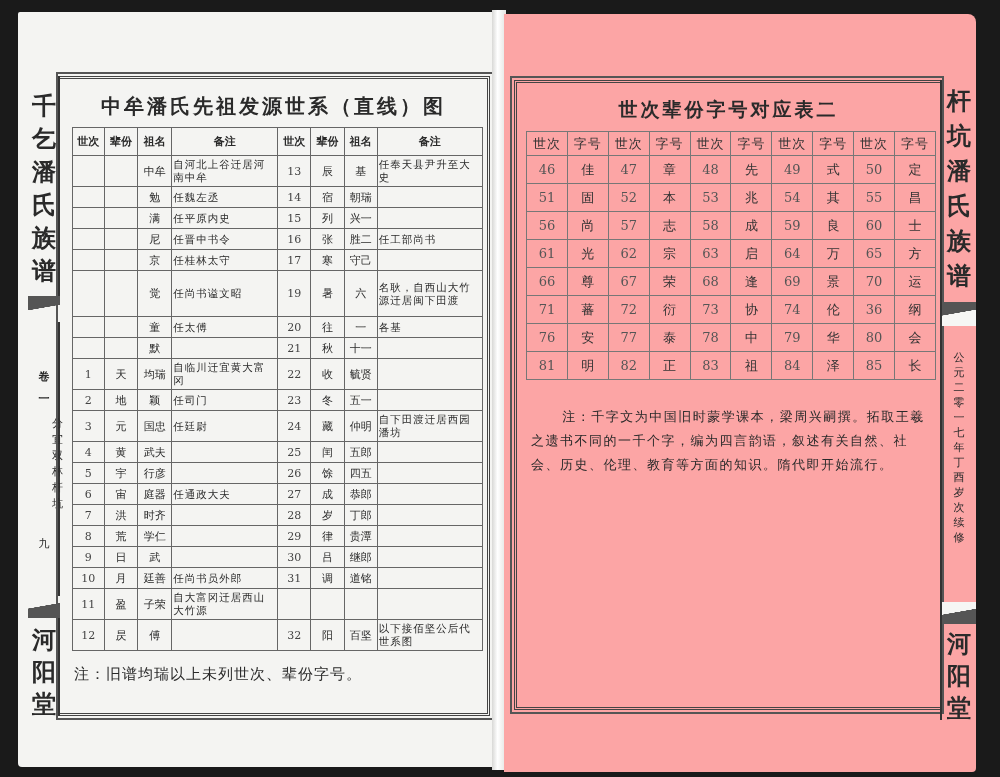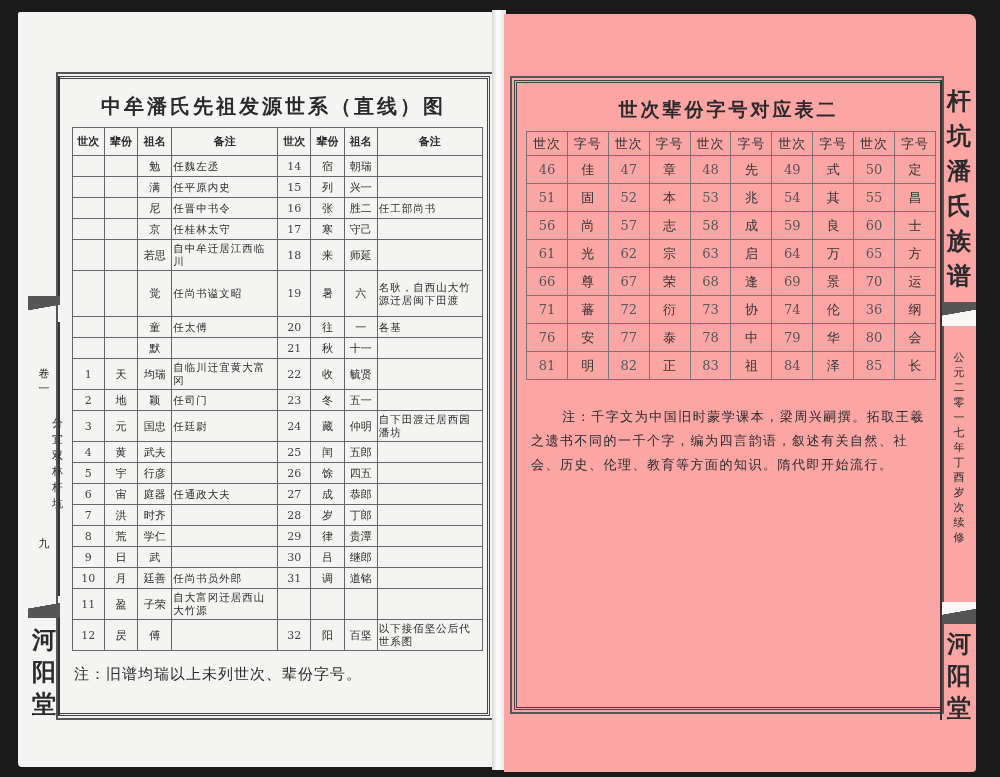--- a/index.html
+++ b/index.html
@@ -8,21 +8,21 @@
 
   .page { position: absolute; background: #f4f4f2; }
   .page-left { left: 18px; top: 12px; width: 480px; height: 755px; border-radius: 2px 0 0 4px; }
   .page-right { left: 504px; top: 14px; width: 472px; height: 758px; border-radius: 0 8px 4px 0; background: #fca5a5; }
   .gutter { position: absolute; left: 492px; top: 10px; width: 14px; height: 760px; background: linear-gradient(90deg, #d8d8d6, #ffffff 40%, #e4e4e2); }
 
   
   .spine-left { position: absolute; left: 10px; top: 64px; width: 32px; height: 640px; border-right: 2px solid #333; }
   .spine-left .brand { position: absolute; left: 2px; top: 14px; width: 28px; font-size: 24px; font-weight: bold; line-height: 33px; color: #2a2a2a; font-family: "DejaVu Sans", sans-serif; text-align: center; }
   .spine-left .band1 { position: absolute; left: 0; top: 220px; width: 32px; height: 26px; background: linear-gradient(170deg, #555 45%, #f4f4f2 46%); }
-  .spine-left .vol { position: absolute; left: 8px; top: 290px; width: 16px; font-size: 11px; line-height: 15px; text-align: center; }
+  .spine-left .vol { position: absolute; left: 8px; top: 290px; width: 16px; font-size: 11px; line-height: 22px; text-align: center; font-weight: bold; }
   .spine-left .place { position: absolute; left: 24px; top: 340px; width: 16px; font-size: 11px; line-height: 16px; text-align: left; }
   .spine-left .pagenum { position: absolute; left: 8px; top: 460px; width: 16px; font-size: 11px; text-align: center; }
   .spine-left .band2 { position: absolute; left: 0; top: 520px; width: 32px; height: 22px; background: linear-gradient(170deg, #f4f4f2 45%, #555 46%); }
   .spine-left .hall { position: absolute; left: 2px; top: 548px; width: 28px; font-size: 24px; font-weight: bold; line-height: 32px; text-align: center; font-family: "DejaVu Sans", sans-serif; }
 
   .frame-left { position: absolute; left: 42px; top: 64px; width: 430px; height: 640px; border: 3px double #444; border-left: none; outline: 2px solid #555; outline-offset: 2px; }
   .frame-left .title { position: absolute; left: 0; width: 100%; top: 14px; text-align: center; font-size: 20px; font-weight: bold; letter-spacing: 3px; }
 
   table.lineage { position: absolute; left: 12px; top: 48px; width: 411px; border-collapse: collapse; font-size: 11px; }
   table.lineage th, table.lineage td { border: 1px solid #666; text-align: center; vertical-align: middle; padding: 0 1px; height: 21px; line-height: 13px; font-weight: normal; }
@@ -50,20 +50,21 @@
   .spine-right .band1 { position: absolute; left: 0; top: 222px; width: 34px; height: 24px; background: linear-gradient(170deg, #555 45%, #f6f6f4 46%); }
   .spine-right .date { position: absolute; left: 9px; top: 270px; width: 16px; font-size: 11px; line-height: 15px; text-align: center; }
   .spine-right .band2 { position: absolute; left: 0; top: 522px; width: 34px; height: 22px; background: linear-gradient(170deg, #f6f6f4 45%, #555 46%); }
   .spine-right .hall { position: absolute; left: 3px; top: 548px; width: 28px; font-size: 24px; font-weight: bold; line-height: 32px; text-align: center; font-family: "DejaVu Sans", sans-serif; }
 </style>
 </head>
 <body>
 
 <div class="page page-left">
   <div class="spine-left">
+    <div class="brand">千乞潘氏族谱</div>
     <div class="band1"></div>
     <div class="vol">卷一</div>
     <div class="place">分宜双林杆坑</div>
     <div class="pagenum">九</div>
     <div class="band2"></div>
     <div class="hall">河阳堂</div>
   </div>
 
   <div class="frame-left">
     <div class="title">中牟潘氏先祖发源世系（直线）图</div>
@@ -74,20 +75,30 @@
             <th class="c2">辈份</th>
             <th class="c3">祖名</th>
             <th class="c4">备注</th>
             <th class="c5">世次</th>
             <th class="c6">辈份</th>
             <th class="c7">祖名</th>
             <th class="c8">备注</th>
           </tr>
       </thead>
       <tbody id="lineage-body">
+          <tr style="height: 31px;">
+            <td class="num"></td>
+            <td></td>
+            <td>中牟</td>
+            <td class="note">自河北上谷迁居河南中牟</td>
+            <td class="num">13</td>
+            <td>辰</td>
+            <td>基</td>
+            <td class="note">任奉天县尹升至大史</td>
+          </tr>
           <tr>
             <td class="num"></td>
             <td></td>
             <td>勉</td>
             <td class="note">任魏左丞</td>
             <td class="num">14</td>
             <td>宿</td>
             <td>朝瑞</td>
             <td class="note"></td>
           </tr>
@@ -112,30 +123,20 @@
             <td class="note">任工部尚书</td>
           </tr>
           <tr>
             <td class="num"></td>
             <td></td>
             <td>京</td>
             <td class="note">任桂林太守</td>
             <td class="num">17</td>
             <td>寒</td>
             <td>守己</td>
-            <td class="note"></td>
-          </tr>
-          <tr style="height: 31px;">
-            <td class="num"></td>
-            <td></td>
-            <td>若思</td>
-            <td class="note">自中牟迁居江西临川</td>
-            <td class="num">18</td>
-            <td>来</td>
-            <td>师延</td>
             <td class="note"></td>
           </tr>
           <tr style="height: 46px;">
             <td class="num"></td>
             <td></td>
             <td>觉</td>
             <td class="note">任尚书谥文昭</td>
             <td class="num">19</td>
             <td>暑</td>
             <td>六</td>

